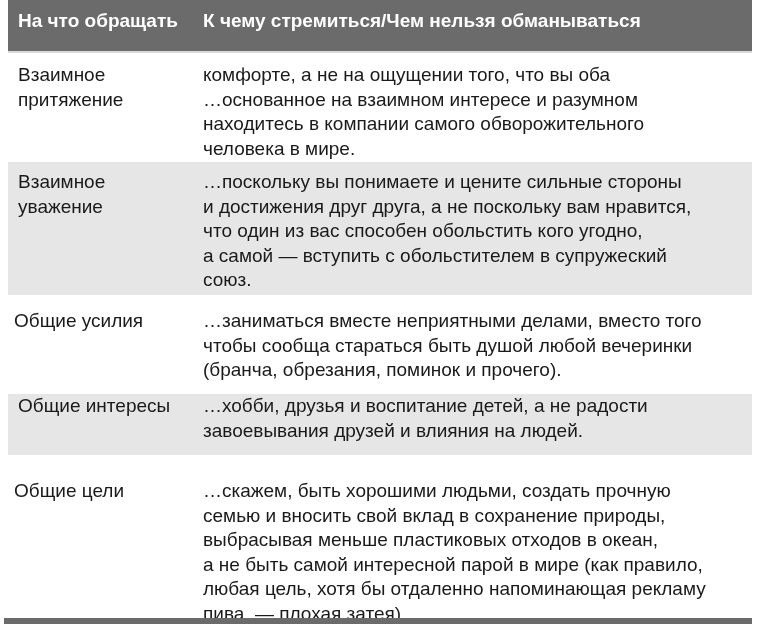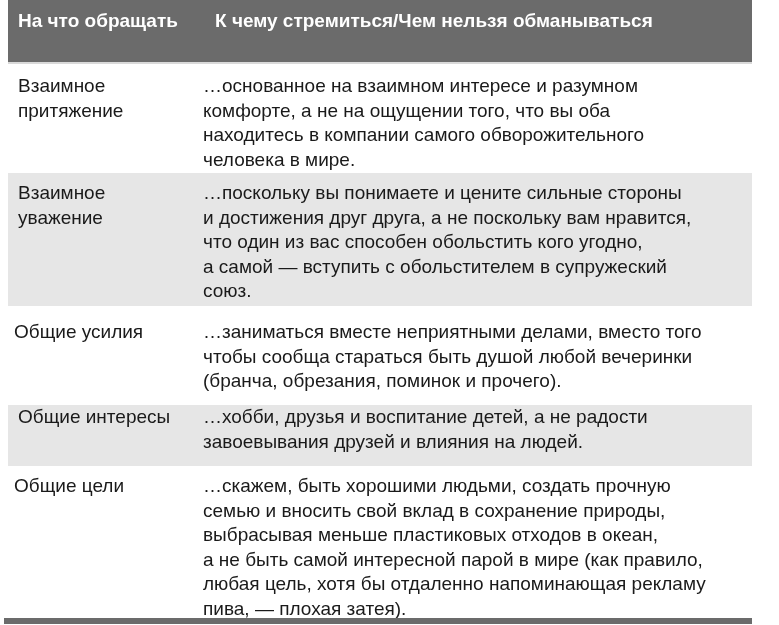--- a/index.html
+++ b/index.html
@@ -22,24 +22,23 @@
       width: 744px;
     }
     .row {
       display: flex;
       box-sizing: border-box;
     }
     .row.header {
       background: #6b6b6b;
       color: #ffffff;
       font-weight: bold;
-      height: 64px;
+      height: 53px;
       padding-top: 8px;
       border-bottom: 2px solid #d9d9d9;
-      gap: 12px;
     }
     .row.body {
       font-size: 19px;
       line-height: 24.5px;
     }
     .row.alt { background: #e6e6e6; }
     .row.plain { background: #ffffff; }
     .cell-a {
       width: 195px;
       box-sizing: border-box;
@@ -54,21 +53,21 @@
     }
     .header .cell-a, .header .cell-b {
       font-size: 19px;
       line-height: 25px;
     }
     .r1 { height: 109px; padding-top: 10px; }
     .r2 { height: 133px; padding-top: 8px; }
     .r3 { height: 99px;  padding-top: 14px; }
     .r3 .cell-a, .r5 .cell-a { padding-left: 6px; }
     .r4 { height: 61px;  padding-top: 0; }
-    .r5 { height: 161px; padding-top: 8px; }
+    .r5 { height: 161px; padding-top: 24px; }
     .bottom-bar {
       position: absolute;
       left: 4px;
       top: 618px;
       width: 748px;
       height: 6px;
       background: #6b6b6b;
     }
     .line { display: block; white-space: nowrap; }
   </style>
@@ -85,22 +84,22 @@
       <span class="line">К чему стремиться/Чем нельзя обманываться</span>
     </div>
   </div>
 
   <div class="row body plain r1">
     <div class="cell-a">
       <span class="line">Взаимное</span>
       <span class="line">притяжение</span>
     </div>
     <div class="cell-b">
+      <span class="line">комфорте, а не на ощущении того, что вы оба</span>
       <span class="line">…основанное на взаимном интересе и разумном</span>
-      <span class="line">комфорте, а не на ощущении того, что вы оба</span>
       <span class="line">находитесь в компании самого обворожительного</span>
       <span class="line">человека в мире.</span>
     </div>
   </div>
 
   <div class="row body alt r2">
     <div class="cell-a">
       <span class="line">Взаимное</span>
       <span class="line">уважение</span>
     </div>

